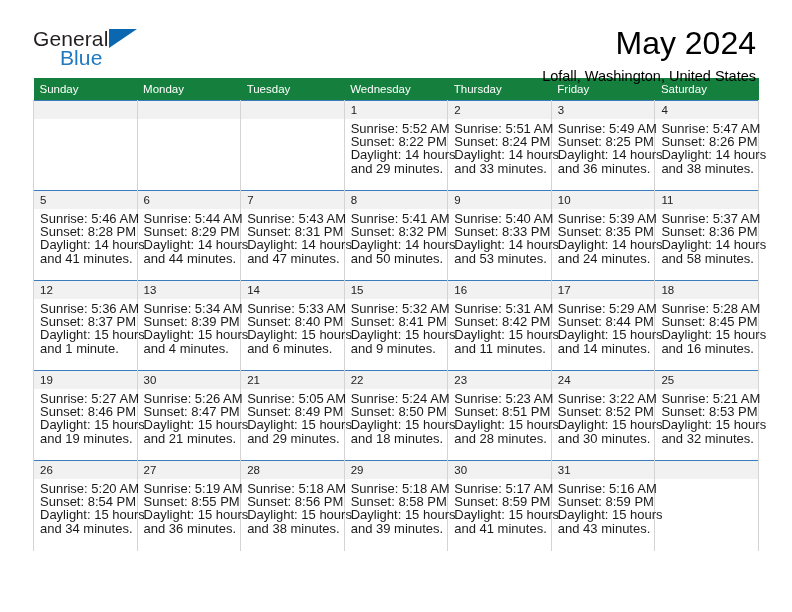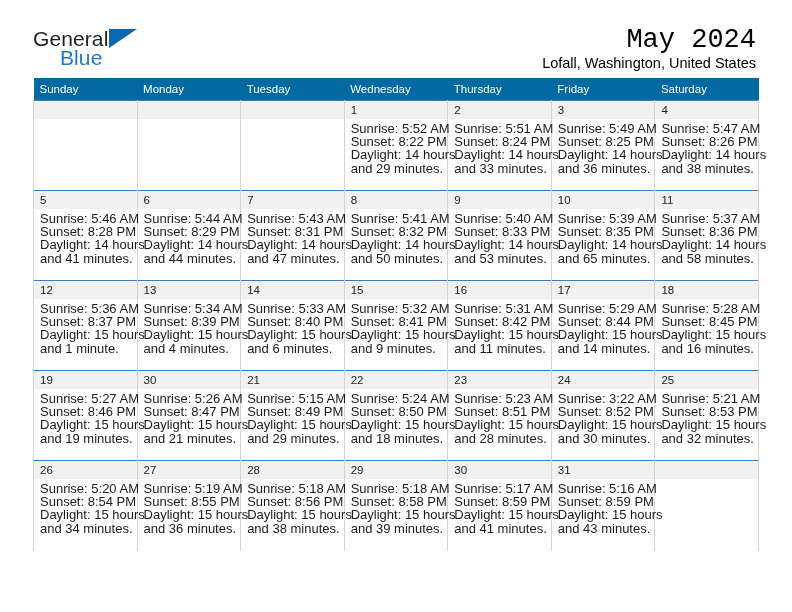--- a/index.html
+++ b/index.html
@@ -59,42 +59,41 @@
     width: 0;
     height: 0;
     border-left: 28px solid #0b68b0;
     border-bottom: 19px solid transparent;
   }
   .titles {
     text-align: right;
     padding-top: 0px;
   }
   .cal-title {
-    font-size: 27px;
+    font-size: 32px;
     color: #000000;
     line-height: 1.1;
     font-weight: normal;
-    font-family: Liberation Mono, monospace;
   }
   .cal-subtitle {
     font-size: 14.5px;
     color: #000000;
-    margin-top: 0;
+    margin-top: 8px;
     line-height: 1.1;
   }
 
   
   .calendar {
     margin: 0 33px 0 33px;
     width: 726px;
     border-collapse: collapse;
     table-layout: fixed;
   }
   .calendar th {
-    background: #0369a1;
+    background: #15803d;
     color: #ffffff;
     font-size: 11.5px;
     font-weight: normal;
     text-align: left;
     padding: 5px 0 5px 6px;
     height: 19px;
     box-sizing: border-box;
     border: none;
   }
   .week-row td {
@@ -254,21 +253,21 @@
             <div>Daylight: 14 hours</div>
             <div>and 53 minutes.</div>
           </div>
         </td>
         <td>
           <div class="daynum">10</div>
           <div class="info">
             <div>Sunrise: 5:39 AM</div>
             <div>Sunset: 8:35 PM</div>
             <div>Daylight: 14 hours</div>
-            <div>and 65 minutes.</div>
+            <div>and 24 minutes.</div>
           </div>
         </td>
         <td>
           <div class="daynum">11</div>
           <div class="info">
             <div>Sunrise: 5:37 AM</div>
             <div>Sunset: 8:36 PM</div>
             <div>Daylight: 14 hours</div>
             <div>and 58 minutes.</div>
           </div>
@@ -356,21 +355,21 @@
           <div class="info">
             <div>Sunrise: 5:26 AM</div>
             <div>Sunset: 8:47 PM</div>
             <div>Daylight: 15 hours</div>
             <div>and 21 minutes.</div>
           </div>
         </td>
         <td>
           <div class="daynum">21</div>
           <div class="info">
-            <div>Sunrise: 5:15 AM</div>
+            <div>Sunrise: 5:05 AM</div>
             <div>Sunset: 8:49 PM</div>
             <div>Daylight: 15 hours</div>
             <div>and 29 minutes.</div>
           </div>
         </td>
         <td>
           <div class="daynum">22</div>
           <div class="info">
             <div>Sunrise: 5:24 AM</div>
             <div>Sunset: 8:50 PM</div>

